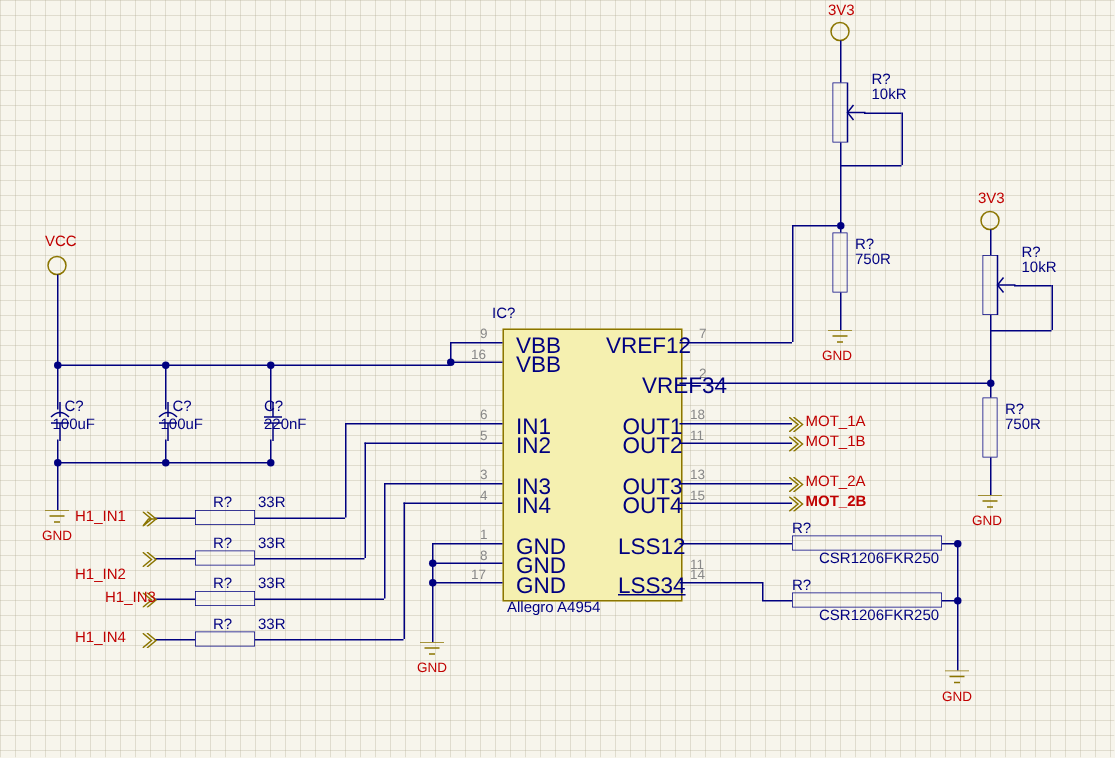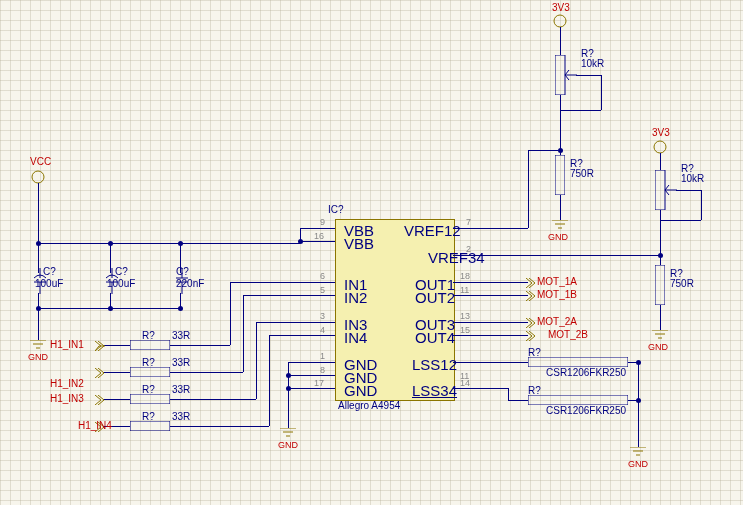--- a/index.html
+++ b/index.html
@@ -210,36 +210,36 @@
 <span class="label" style="left:172px; top:357px;">33R</span>
 <div class="wire hline" style="left:170px; top:372px; width:73px;"></div>
 <div class="wire vline" style="left:243px; top:295px; height:77px;"></div>
 <div class="wire hline" style="left:243px; top:295px; width:57px;"></div>
 
 <div class="wire hline" style="left:103px; top:399px; width:27px;"></div>
 <svg style="position:absolute; left:95px; top:395px;" width="10" height="10">
     <polyline points="0,0 6,5 0,10" fill="none" stroke="#8b7500"></polyline>
     <polyline points="3,0 9,5 3,10" fill="none" stroke="#8b7500"></polyline>
   </svg>
-<span class="port" style="left:50px; top:393px;">H1_IN3</span>
+<span class="port" style="left:50px; top:393px;padding-left:20px;">H1_IN3</span>
 <svg style="position:absolute; left:130px; top:394px;" width="40" height="10">
     <rect x="0" y="0" width="40" height="10" fill="none" stroke="#000080"></rect>
   </svg>
 <span class="label" style="left:142px; top:384px;">R?</span>
 <span class="label" style="left:172px; top:384px;">33R</span>
 <div class="wire hline" style="left:170px; top:399px; width:86px;"></div>
 <div class="wire vline" style="left:256px; top:322px; height:77px;"></div>
 <div class="wire hline" style="left:256px; top:322px; width:44px;"></div>
 
 <div class="wire hline" style="left:103px; top:426px; width:27px;"></div>
 <svg style="position:absolute; left:95px; top:422px;" width="10" height="10">
     <polyline points="0,0 6,5 0,10" fill="none" stroke="#8b7500"></polyline>
     <polyline points="3,0 9,5 3,10" fill="none" stroke="#8b7500"></polyline>
   </svg>
-<span class="port" style="left:50px; top:420px;margin-left:28px;">H1_IN4</span>
+<span class="port" style="left:50px; top:420px;">H1_IN4</span>
 <svg style="position:absolute; left:130px; top:421px;" width="40" height="10">
     <rect x="0" y="0" width="40" height="10" fill="none" stroke="#000080"></rect>
   </svg>
 <span class="label" style="left:142px; top:411px;">R?</span>
 <span class="label" style="left:172px; top:411px;">33R</span>
 <div class="wire hline" style="left:170px; top:426px; width:99px;"></div>
 <div class="wire vline" style="left:269px; top:335px; height:91px;"></div>
 <div class="wire hline" style="left:269px; top:335px; width:31px;"></div>
 
 <div class="wire vline" style="left:288px; top:362px; height:66px;"></div>
@@ -274,21 +274,21 @@
     <polyline points="0,0 6,5 0,10" fill="none" stroke="#8b7500"></polyline>
     <polyline points="3,0 9,5 3,10" fill="none" stroke="#8b7500"></polyline>
   </svg>
 <span class="port" style="left:537px; top:316px;">MOT_2A</span>
 
 <div class="wire hline" style="left:488px; top:335px; width:40px;"></div>
 <svg style="position:absolute; left:526px; top:331px;" width="10" height="10">
     <polyline points="0,0 6,5 0,10" fill="none" stroke="#8b7500"></polyline>
     <polyline points="3,0 9,5 3,10" fill="none" stroke="#8b7500"></polyline>
   </svg>
-<span class="port" style="left:548px; top:329px;">MOT_2B</span>
+<span class="port" style="left:537px; top:329px;font-weight:bold;">MOT_2B</span>
 
 <div class="wire hline" style="left:488px; top:362px; width:40px;"></div>
 <svg style="position:absolute; left:528px; top:357px;" width="100" height="10">
     <rect x="0" y="0" width="100" height="10" fill="none" stroke="#000080"></rect>
   </svg>
 <span class="label" style="left:528px; top:347px;">R?</span>
 <span class="label" style="left:546px; top:367px;">CSR1206FKR250</span>
 <div class="wire hline" style="left:628px; top:362px; width:10px;"></div>
 
 <div class="wire hline" style="left:488px; top:388px; width:20px;"></div>

